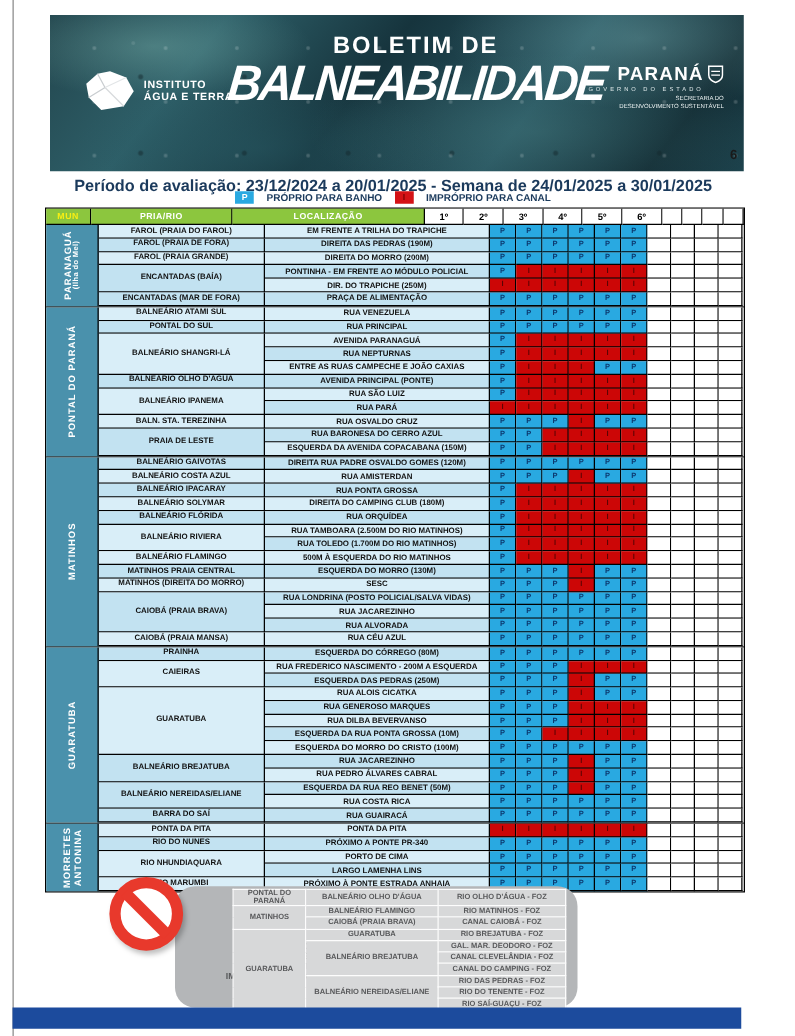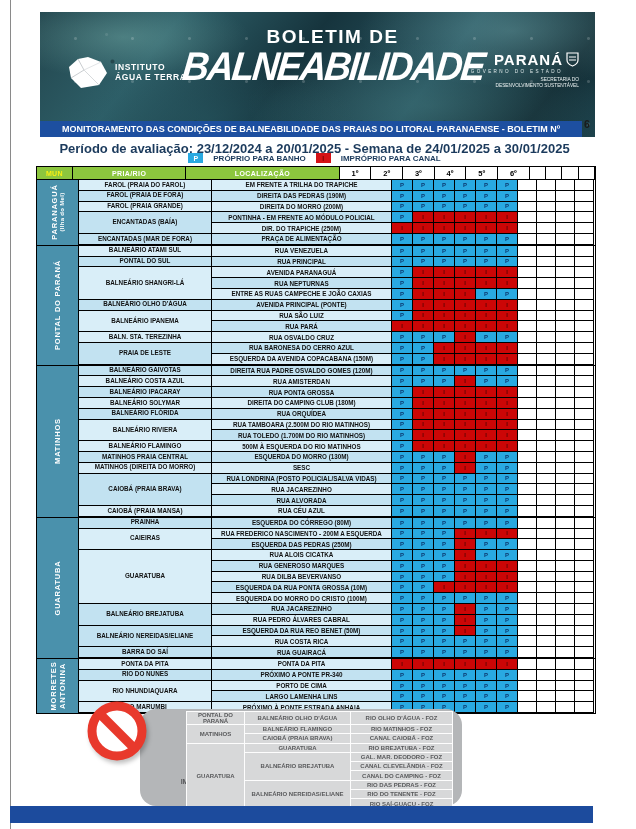--- a/index.html
+++ b/index.html
@@ -132,21 +132,20 @@
           <line x1="3" y1="5" x2="10" y2="5" stroke="#ffffff" stroke-width="1"></line>
           <line x1="3" y1="8" x2="10" y2="8" stroke="#ffffff" stroke-width="1"></line>
         </svg>
       </div>
       <div class="gov-dept">
         <div>SECRETARIA DO</div>
         <div>DESENVOLVIMENTO SUSTENTÁVEL</div>
       </div>
     </div>
 
-    <div class="banner">MONITORAMENTO DAS CONDIÇÕES DE BALNEABILIDADE DAS PRAIAS DO LITORAL PARANAENSE - BOLETIM Nº</div>
   </div>
   <div class="banner-num">6</div>
 
   <div class="period">Período de avaliação:  23/12/2024 a 20/01/2025   -   Semana de 24/01/2025 a 30/01/2025</div>
 
   <div class="legend">
     <span class="chip P">P</span>
     <span>PRÓPRIO PARA BANHO</span>
     <span class="chip I">I</span>
     <span>IMPRÓPRIO PARA CANAL</span>

